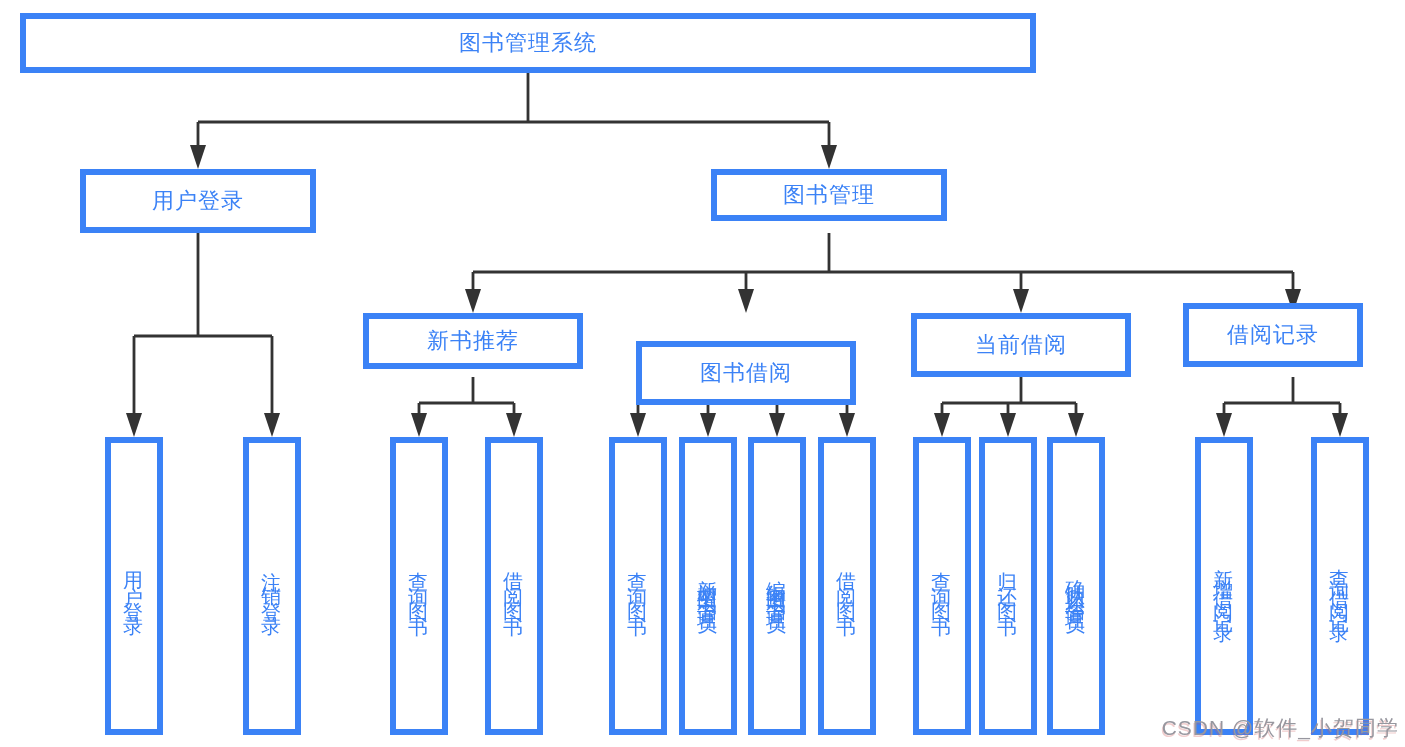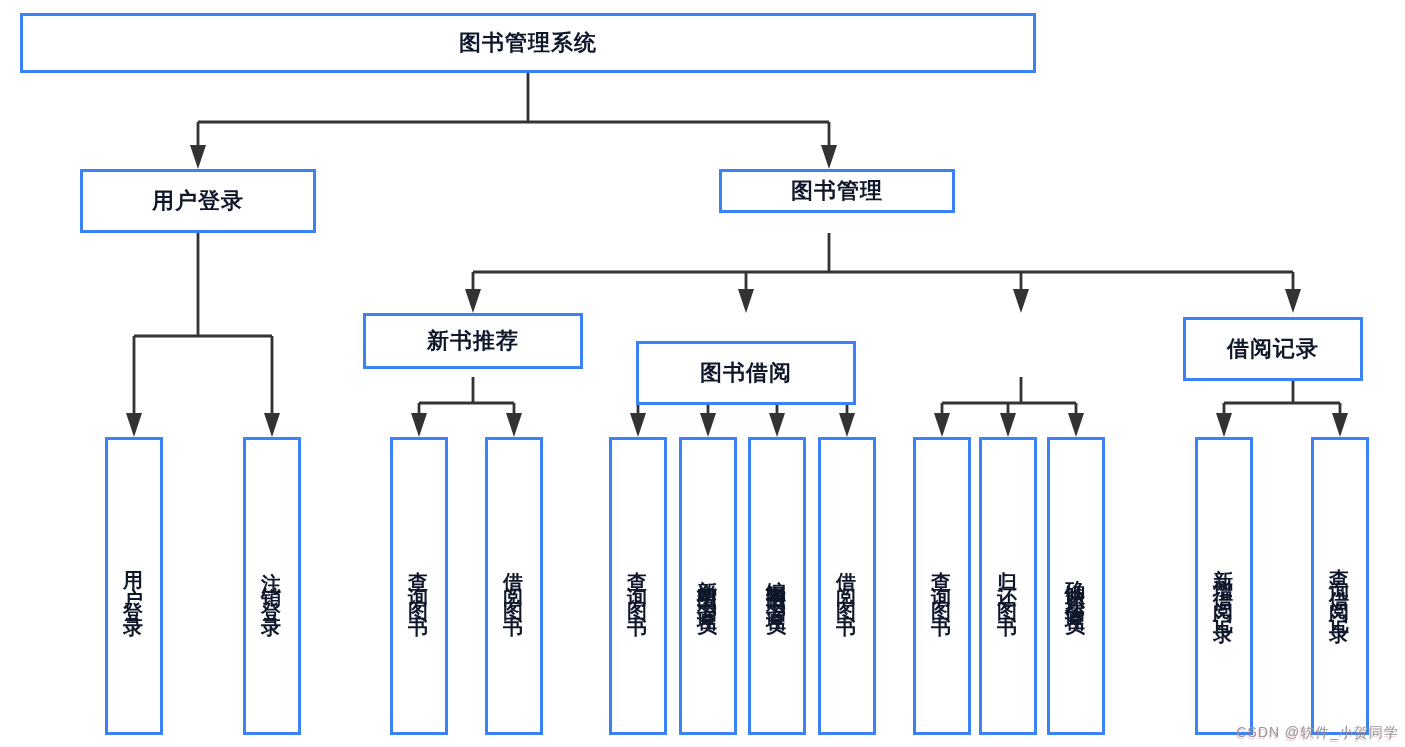--- a/index.html
+++ b/index.html
@@ -7,39 +7,38 @@
     width:1405px;height:747px;position:relative;overflow:hidden;
     background:#ffffff;
     font-family:"Liberation Sans", sans-serif;
     color:#222222;
   }
   .stage{position:absolute;inset:0;}
   svg.wires{position:absolute;left:0;top:0;z-index:1;}
   .node{
     position:absolute;z-index:2;
     background:#ffffff;
-    border:3px solid #3b82f6;
+    border:6px solid #3b82f6;
     box-sizing:border-box;
     display:flex;align-items:center;justify-content:center;
     font-size:22px;letter-spacing:1px;
-    color:#0f172a;
-    font-weight:bold;
+    color:#3b82f6;
   }
   .leaf{
     writing-mode:vertical-rl;
     text-orientation:mixed;
     font-size:20px;
   }
   .sp-4{letter-spacing:15px;}
   .sp-6{letter-spacing:11px;}
   .sp-9{letter-spacing:5px;}
   .watermark{
     position:absolute;z-index:3;
     right:6px;bottom:5px;
-    font-size:14px;
+    font-size:21px;
     color:#97979f;
     text-shadow:-1px 2px 0 rgba(205,90,90,0.30);
     letter-spacing:1px;
     white-space:nowrap;
   }
 </style>
 </head>
 <body>
 
 <div class="stage">
@@ -80,25 +79,26 @@
       <polygon points="1000,413 1016,413 1008,437"></polygon>
       <polygon points="1068,413 1084,413 1076,437"></polygon>
       <polygon points="1216,413 1232,413 1224,437"></polygon>
       <polygon points="1332,413 1348,413 1340,437"></polygon>
     </g>
   </svg>
 
   <div class="node" style="left:20px;top:13px;width:1016px;height:60px;">图书管理系统</div>
 
   <div class="node" style="left:80px;top:169px;width:236px;height:64px;">用户登录</div>
-  <div class="node" style="left:711px;top:169px;width:236px;height:44px;margin-left:8px;">图书管理</div>
+  <div class="node" style="left:711px;top:169px;width:236px;height:52px;">图书管理</div>
 
   <div class="node" style="left:363px;top:313px;width:220px;height:56px;">新书推荐</div>
   <div class="node" style="left:636px;top:313px;width:220px;height:64px;margin-top:28px;">图书借阅</div>
-  <div class="node" style="left:1183px;top:317px;width:180px;height:64px;">借阅记录</div>
+  <div class="node" style="left:911px;top:313px;width:220px;height:64px;">当前借阅</div>
+  <div class="node" style="left:1183px;top:303px;width:180px;height:64px;">借阅记录</div>
 
   <div class="node leaf sp-4" style="left:105px;top:437px;width:58px;height:298px;">用户登录</div>
   <div class="node leaf sp-4" style="left:243px;top:437px;width:58px;height:298px;">注销登录</div>
 
   <div class="node leaf sp-4" style="left:390px;top:437px;width:58px;height:298px;">查询图书</div>
   <div class="node leaf sp-4" style="left:485px;top:437px;width:58px;height:298px;">借阅图书</div>
 
   <div class="node leaf sp-4" style="left:609px;top:437px;width:58px;height:298px;">查询图书</div>
   <div class="node leaf sp-9" style="left:679px;top:437px;width:58px;height:298px;">新增图书（管理员）</div>
   <div class="node leaf sp-9" style="left:748px;top:437px;width:58px;height:298px;">编辑图书（管理员）</div>

